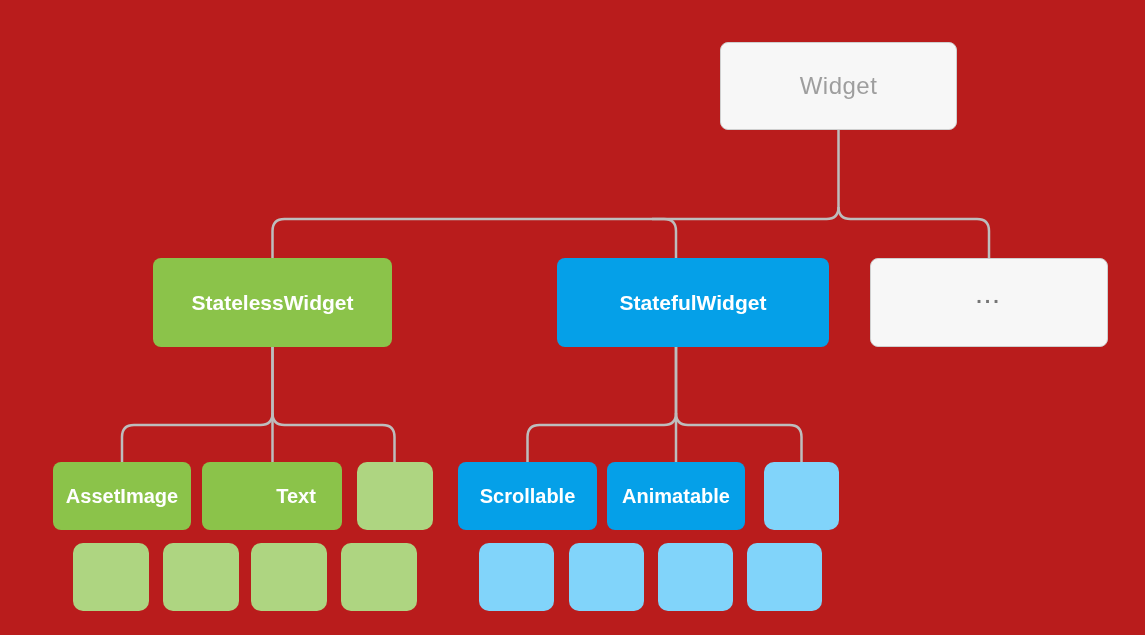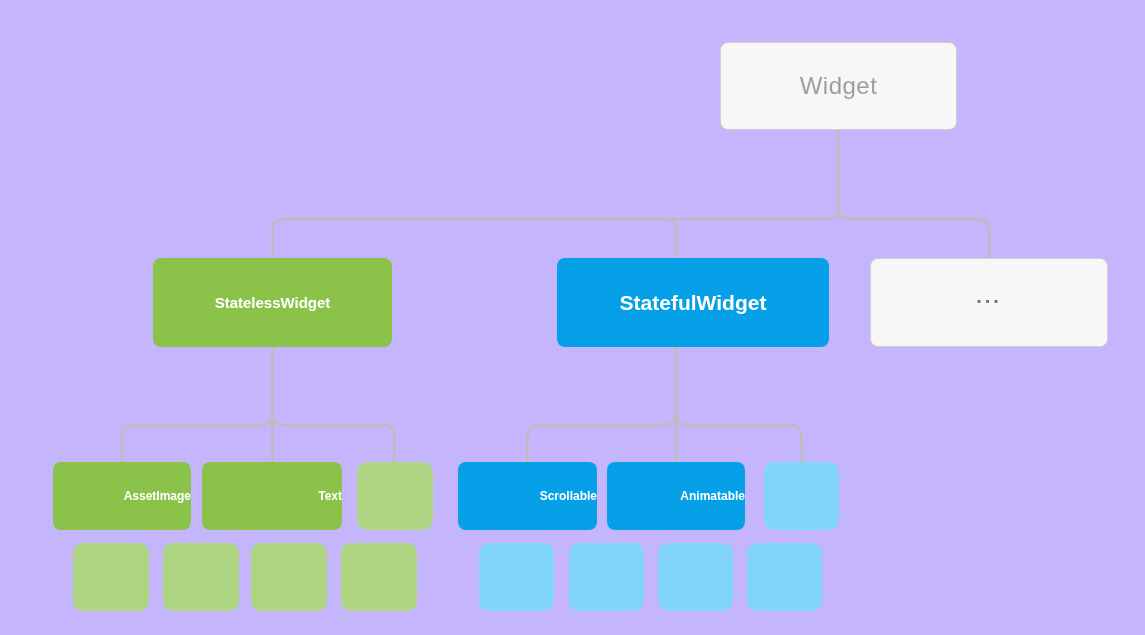--- a/index.html
+++ b/index.html
@@ -5,21 +5,21 @@
   html, body {
     margin: 0;
     padding: 0;
     background: #ffffff;
     font-family: "Liberation Sans", sans-serif;
   }
   .canvas {
     position: relative;
     width: 1145px;
     height: 635px;
-    background: #c4b5fd;
+    background: #b91c1c;
     overflow: hidden;
   }
   .connectors {
     position: absolute;
     left: 0; top: 0;
     width: 1145px;
     height: 635px;
   }
   .connectors path {
     fill: none;
@@ -40,31 +40,30 @@
     border: 1.5px solid var(--gray_border, #CFCFCF);
     color: var(--gray_text, #9E9E9E);
     font-size: 24px;
     font-weight: 500;
     letter-spacing: 0.5px;
   }
   .node.green {
     background: var(--green, #8BC34A);
     color: #ffffff;
     font-weight: 700;
-    font-size: 15px;
+    font-size: 21px;
   }
   .node.blue {
     background: var(--blue, #05A0E8);
     color: #ffffff;
     font-weight: 700;
     font-size: 21px;
   }
   .node.child-label {
-    font-size: 12px;
-    justify-content: flex-end;
+    font-size: 20px;
   }
   .node.plain-green {
     background: var(--green_light, #AED581);
     border-radius: 10px;
   }
   .node.plain-blue {
     background: var(--blue_light, #81D4FA);
     border-radius: 10px;
   }
   .sq {

